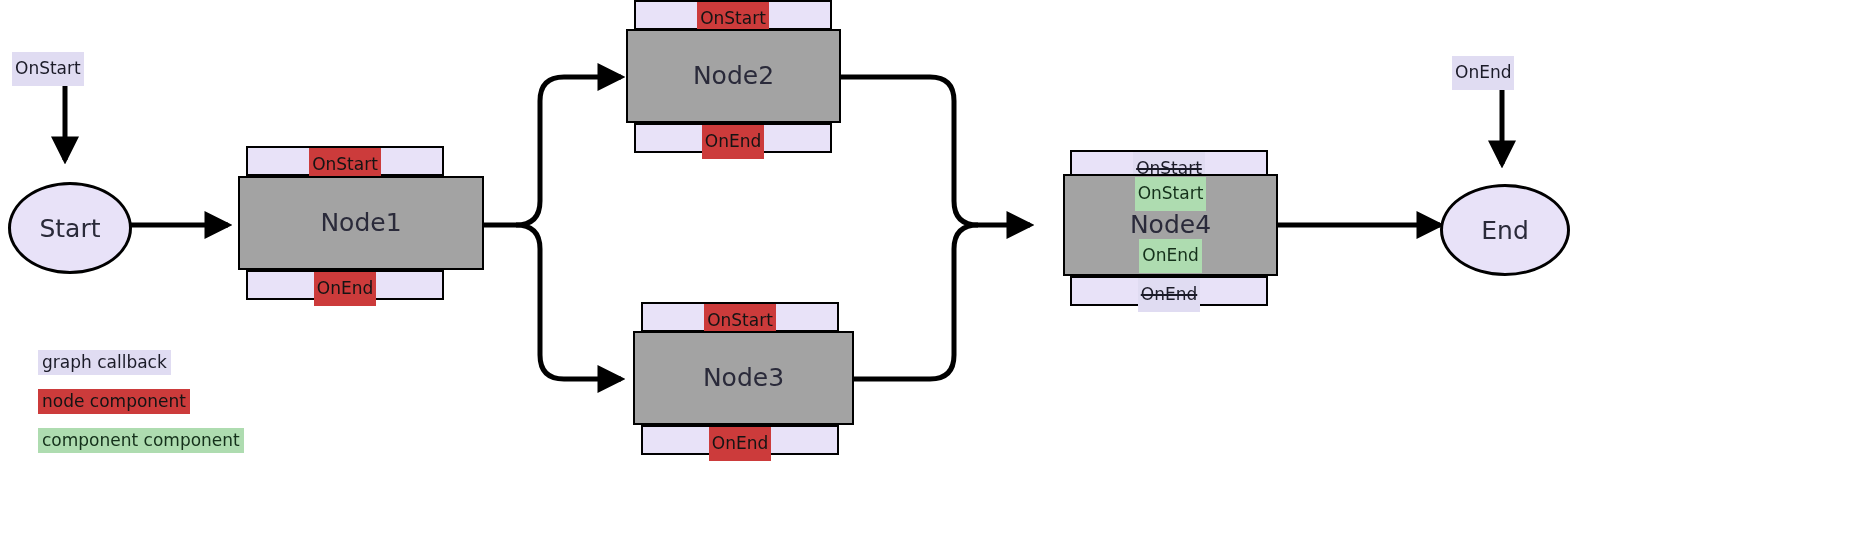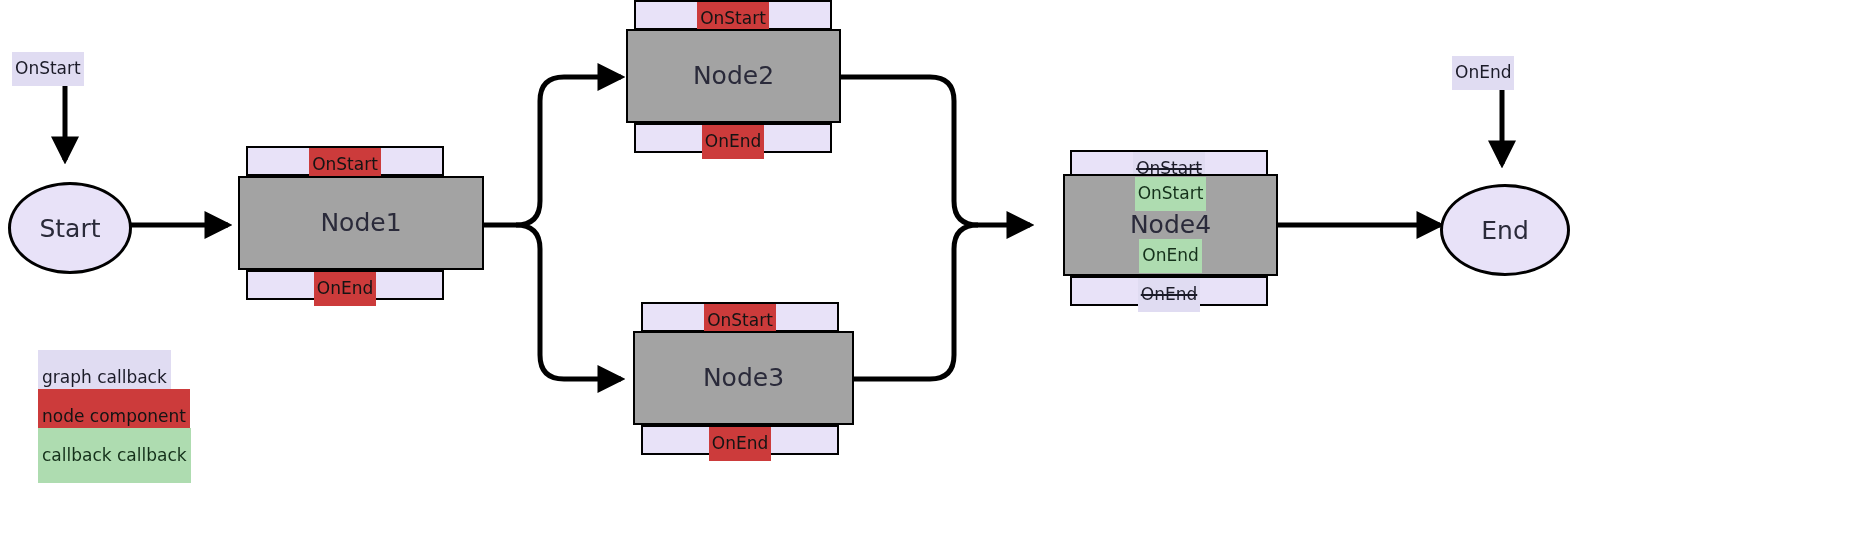--- a/index.html
+++ b/index.html
@@ -102,21 +102,21 @@
     position: absolute;
     z-index: 8;
   }
   .legend-row {
     margin-bottom: 18px;
     height: 21px;
   }
   .legend-row:last-child { margin-bottom: 0; }
   .legend-chip {
     display: inline-block;
-    padding: 17px 4px;
+    padding: 2px 4px;
     font-size: 17px;
     line-height: 1.25;
   }
 </style>
 </head>
 <body>
 
 <div id="canvas">
 
   <svg class="edges" viewBox="0 0 1856 544" xmlns="http://www.w3.org/2000/svg">
@@ -212,17 +212,17 @@
   </div>
 
   <div class="legend" style="left:38px; top:350px;">
     <div class="legend-row">
       <span class="legend-chip chip-graph">graph callback</span>
     </div>
     <div class="legend-row">
       <span class="legend-chip chip-node">node component</span>
     </div>
     <div class="legend-row">
-      <span class="legend-chip chip-comp">callback callback</span>
+      <span class="legend-chip chip-comp">component component</span>
     </div>
   </div>
 
 </div>
 
 </body></html>

